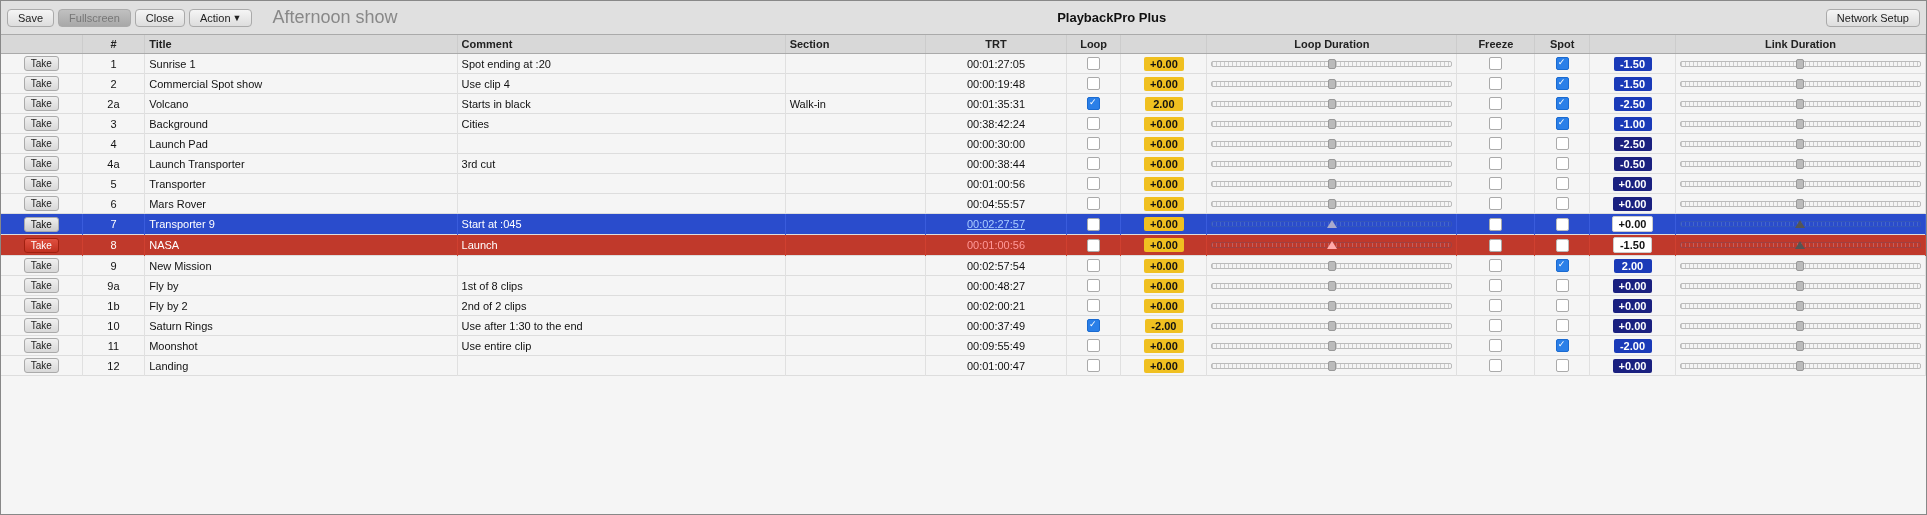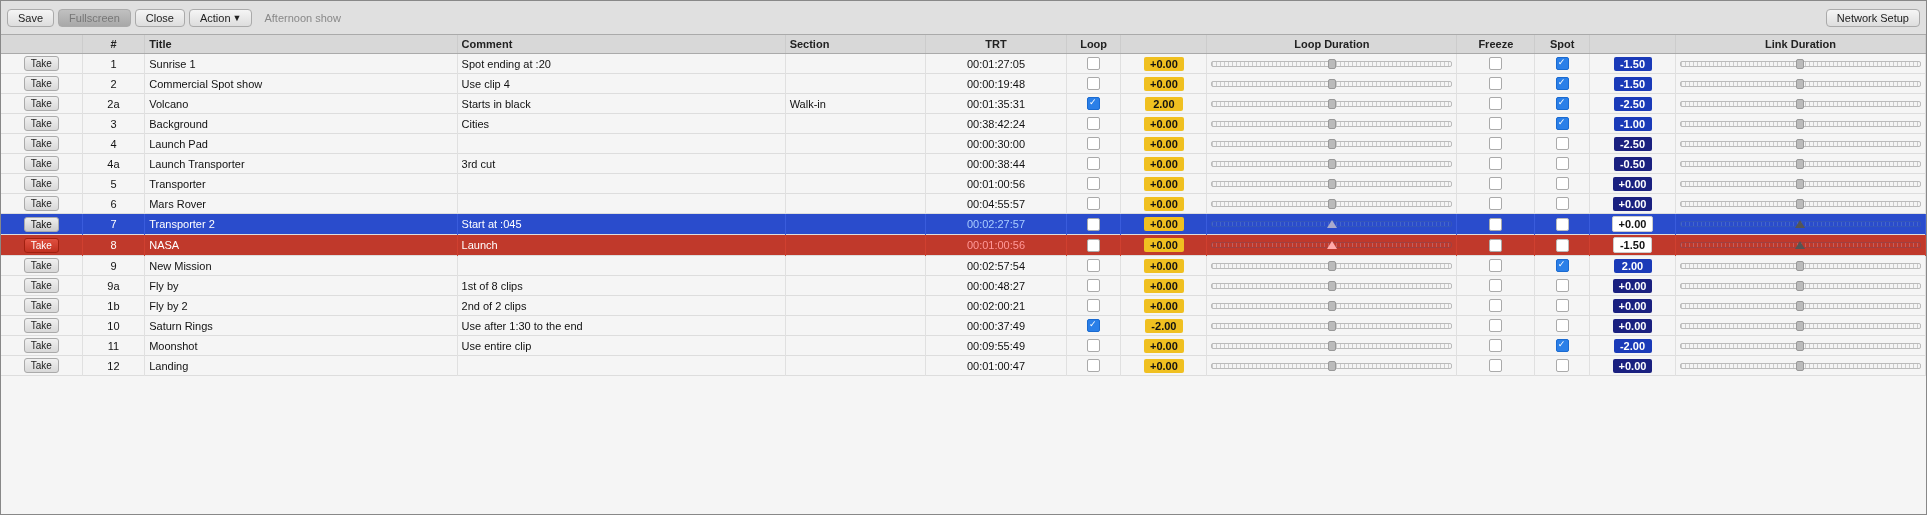--- a/index.html
+++ b/index.html
@@ -31,22 +31,22 @@
     }
     .toolbar-title {
       flex: 1;
       text-align: center;
       font-size: 13px;
       font-weight: bold;
       color: #111;
     }
     .show-name {
       color: #888;
-      font-size: 11px;
-      margin-left: 8px;
+      font-size: 18px;
+      margin-left: 16px;
     }
     .btn {
       padding: 2px 10px;
       font-size: 11px;
       background: linear-gradient(to bottom, #f5f5f5, #ddd);
       border: 1px solid #aaa;
       border-radius: 4px;
       cursor: pointer;
       color: #222;
       white-space: nowrap;
@@ -275,20 +275,21 @@
 
   <div class="toolbar">
     <button class="btn">Save</button>
     <button class="btn btn-fullscreen">Fullscreen</button>
     <button class="btn">Close</button>
     <button class="btn btn-action">
       <span>Action</span>
       <span class="dropdown-arrow">▼</span>
     </button>
     <span class="show-name">Afternoon show</span>
+    <span class="toolbar-title">PlaybackPro Plus</span>
     <button class="btn network-setup-btn">Network Setup</button>
   </div>
 
   <div class="table-container">
     <table>
       <colgroup>
         <col class="col-take">
         <col class="col-num">
         <col class="col-title">
         <col class="col-comment">
@@ -500,24 +501,24 @@
             <td class="center"><span class="link-val-dark">+0.00</span></td>
             <td>
     <div class="slider-track" style="">
       <div class="slider-thumb"></div>
     </div>
   </td>
           </tr>
           <tr class="row-blue">
             <td class="center"><span class="take-btn">Take</span></td>
             <td class="center">7</td>
-            <td>Transporter 2</td>
+            <td>Transporter 9</td>
             <td>Start at :045</td>
             <td></td>
-            <td class="center trt-val" style="color:#aaccff;">00:02:27:57</td>
+            <td class="center trt-val" style="color:#aaccff;text-decoration:underline;">00:02:27:57</td>
             <td class="center"><span class="cb"></span></td>
             <td class="center"><span class="loop-val">+0.00</span></td>
             <td>
     <div class="slider-track" style="background: repeating-linear-gradient(to right, #4466cc 0px, #4466cc 1px, transparent 1px, transparent 4px); border-color:#3355bb;">
       <div class="slider-thumb-triangle" style="border-left: 5px solid transparent; border-right: 5px solid transparent; border-bottom: 8px solid #aac; background:transparent; border-top:none; border-radius:0;"></div>
     </div>
   </td>
             <td class="center"><span class="cb"></span></td>
             <td class="center"><span class="cb cb-white"></span></td>
             <td class="center"><span class="link-val-white">+0.00</span></td>

